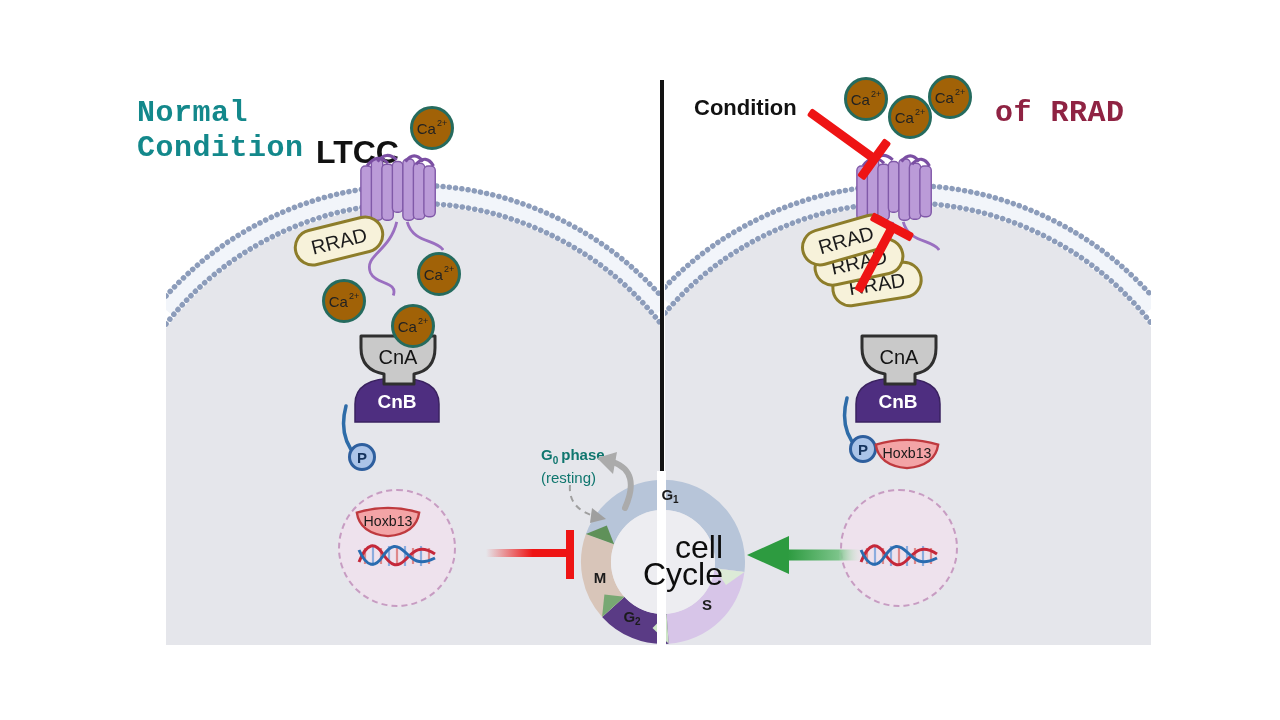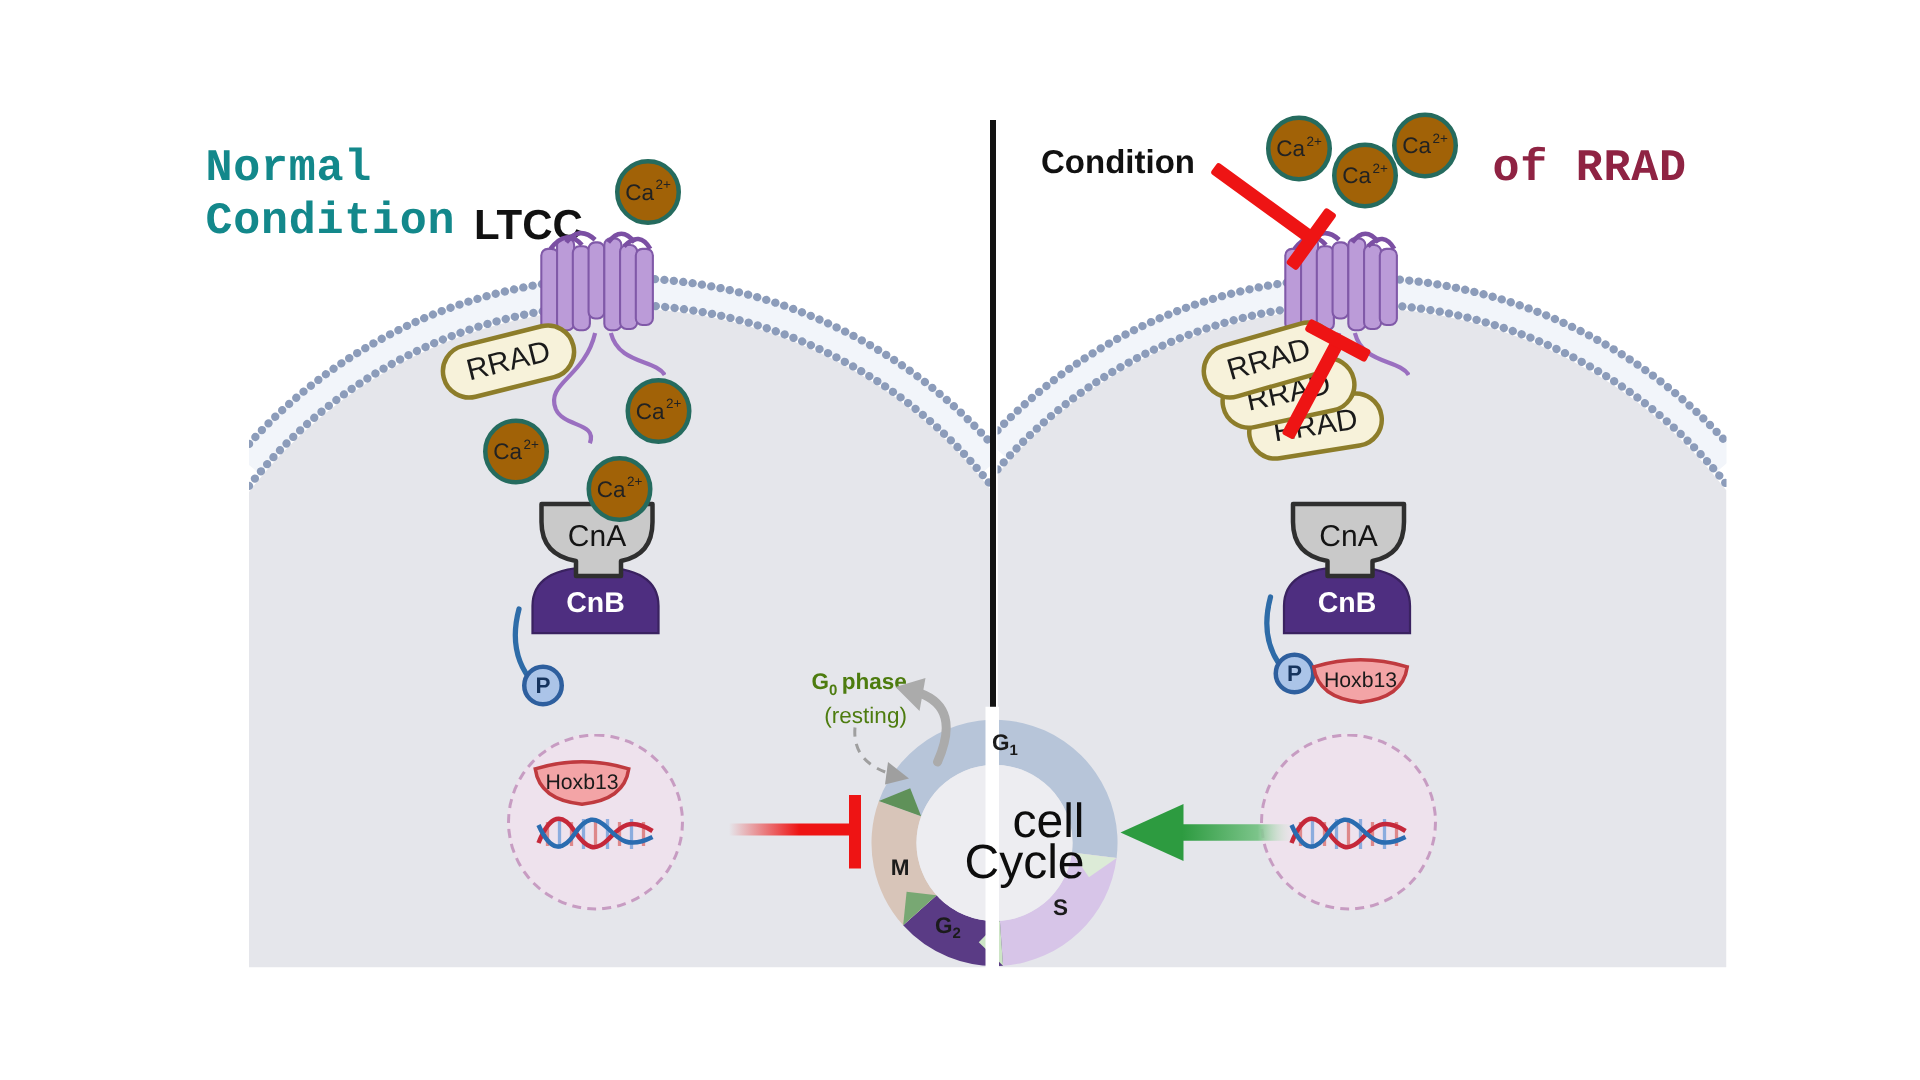--- a/index.html
+++ b/index.html
@@ -4,21 +4,21 @@
 <style>
   html,body{margin:0;padding:0;background:#fff;}
   #canvas{position:relative;width:1280px;height:720px;background:#ffffff;overflow:hidden;
           font-family:"Liberation Sans","DejaVu Sans",sans-serif;}
   .abs{position:absolute;}
   
   .panel-title{font-family:Liberation Mono, monospace;font-weight:bold;
                font-size:30px;line-height:35px;text-align:left;letter-spacing:.5px;}
   .title-teal{color:#13888b;}
   .title-maroon{color:#8f2343;}
-  .big-label{font-weight:800;font-size:28px;color:#111;}
+  .big-label{font-weight:800;font-size:32px;color:#111;}
   
   .ca-ion{width:44px;height:44px;border-radius:50%;background:#a16207;border:3.5px solid #256b5e;
           display:flex;align-items:center;justify-content:center;font-size:15px;color:#222;box-sizing:border-box;}
   .ca-ion .sup{font-size:9px;position:relative;top:-5px;margin-left:1px;}
   
   .capsule{width:92px;height:38px;border-radius:19px;background:#f7f2da;border:3.5px solid #8d7d2a;
            display:flex;align-items:center;justify-content:center;font-size:20px;color:#1a1a1a;box-sizing:border-box;}
   
   .p-circle{width:28px;height:28px;border-radius:50%;background:#abc4e8;border:3px solid #2e5f9e;
             display:flex;align-items:center;justify-content:center;font-size:15px;font-weight:600;color:#16345e;box-sizing:border-box;}
@@ -26,21 +26,21 @@
   .nucleus{width:118px;height:118px;border-radius:50%;background:#eee2ed;border:2px dashed #c79cc2;box-sizing:border-box;}
   
   .tbar{transform-origin:0 0;}
   .tbar .stem{position:absolute;height:9px;background:#ee1414;border-radius:2px;}
   .tbar .cross{position:absolute;width:9px;height:46px;background:#ee1414;border-radius:2px;}
   
   #left-inhibit-stem{left:486px;top:549px;width:85px;height:8px;
       background:linear-gradient(to right, rgba(238,20,20,0), #ee1414 55%);}
   #left-inhibit-cross{left:566px;top:530px;width:8px;height:49px;background:#ee1414;}
   
-  .g0-text{font-size:15px;color:#4d7c0f;line-height:17px;text-align:right;}
+  .g0-text{font-size:15px;color:#0f766e;line-height:17px;}
   .g0-text .bold{font-weight:800;}
   .g0-text sub{font-size:10px;}
   
   .cycle-center{width:120px;text-align:right;font-size:32px;line-height:27px;color:#0d0d0d;}
   .divider{width:3.5px;background:#131313;}
 </style>
 </head>
 <body>
 
 <div id="canvas">

